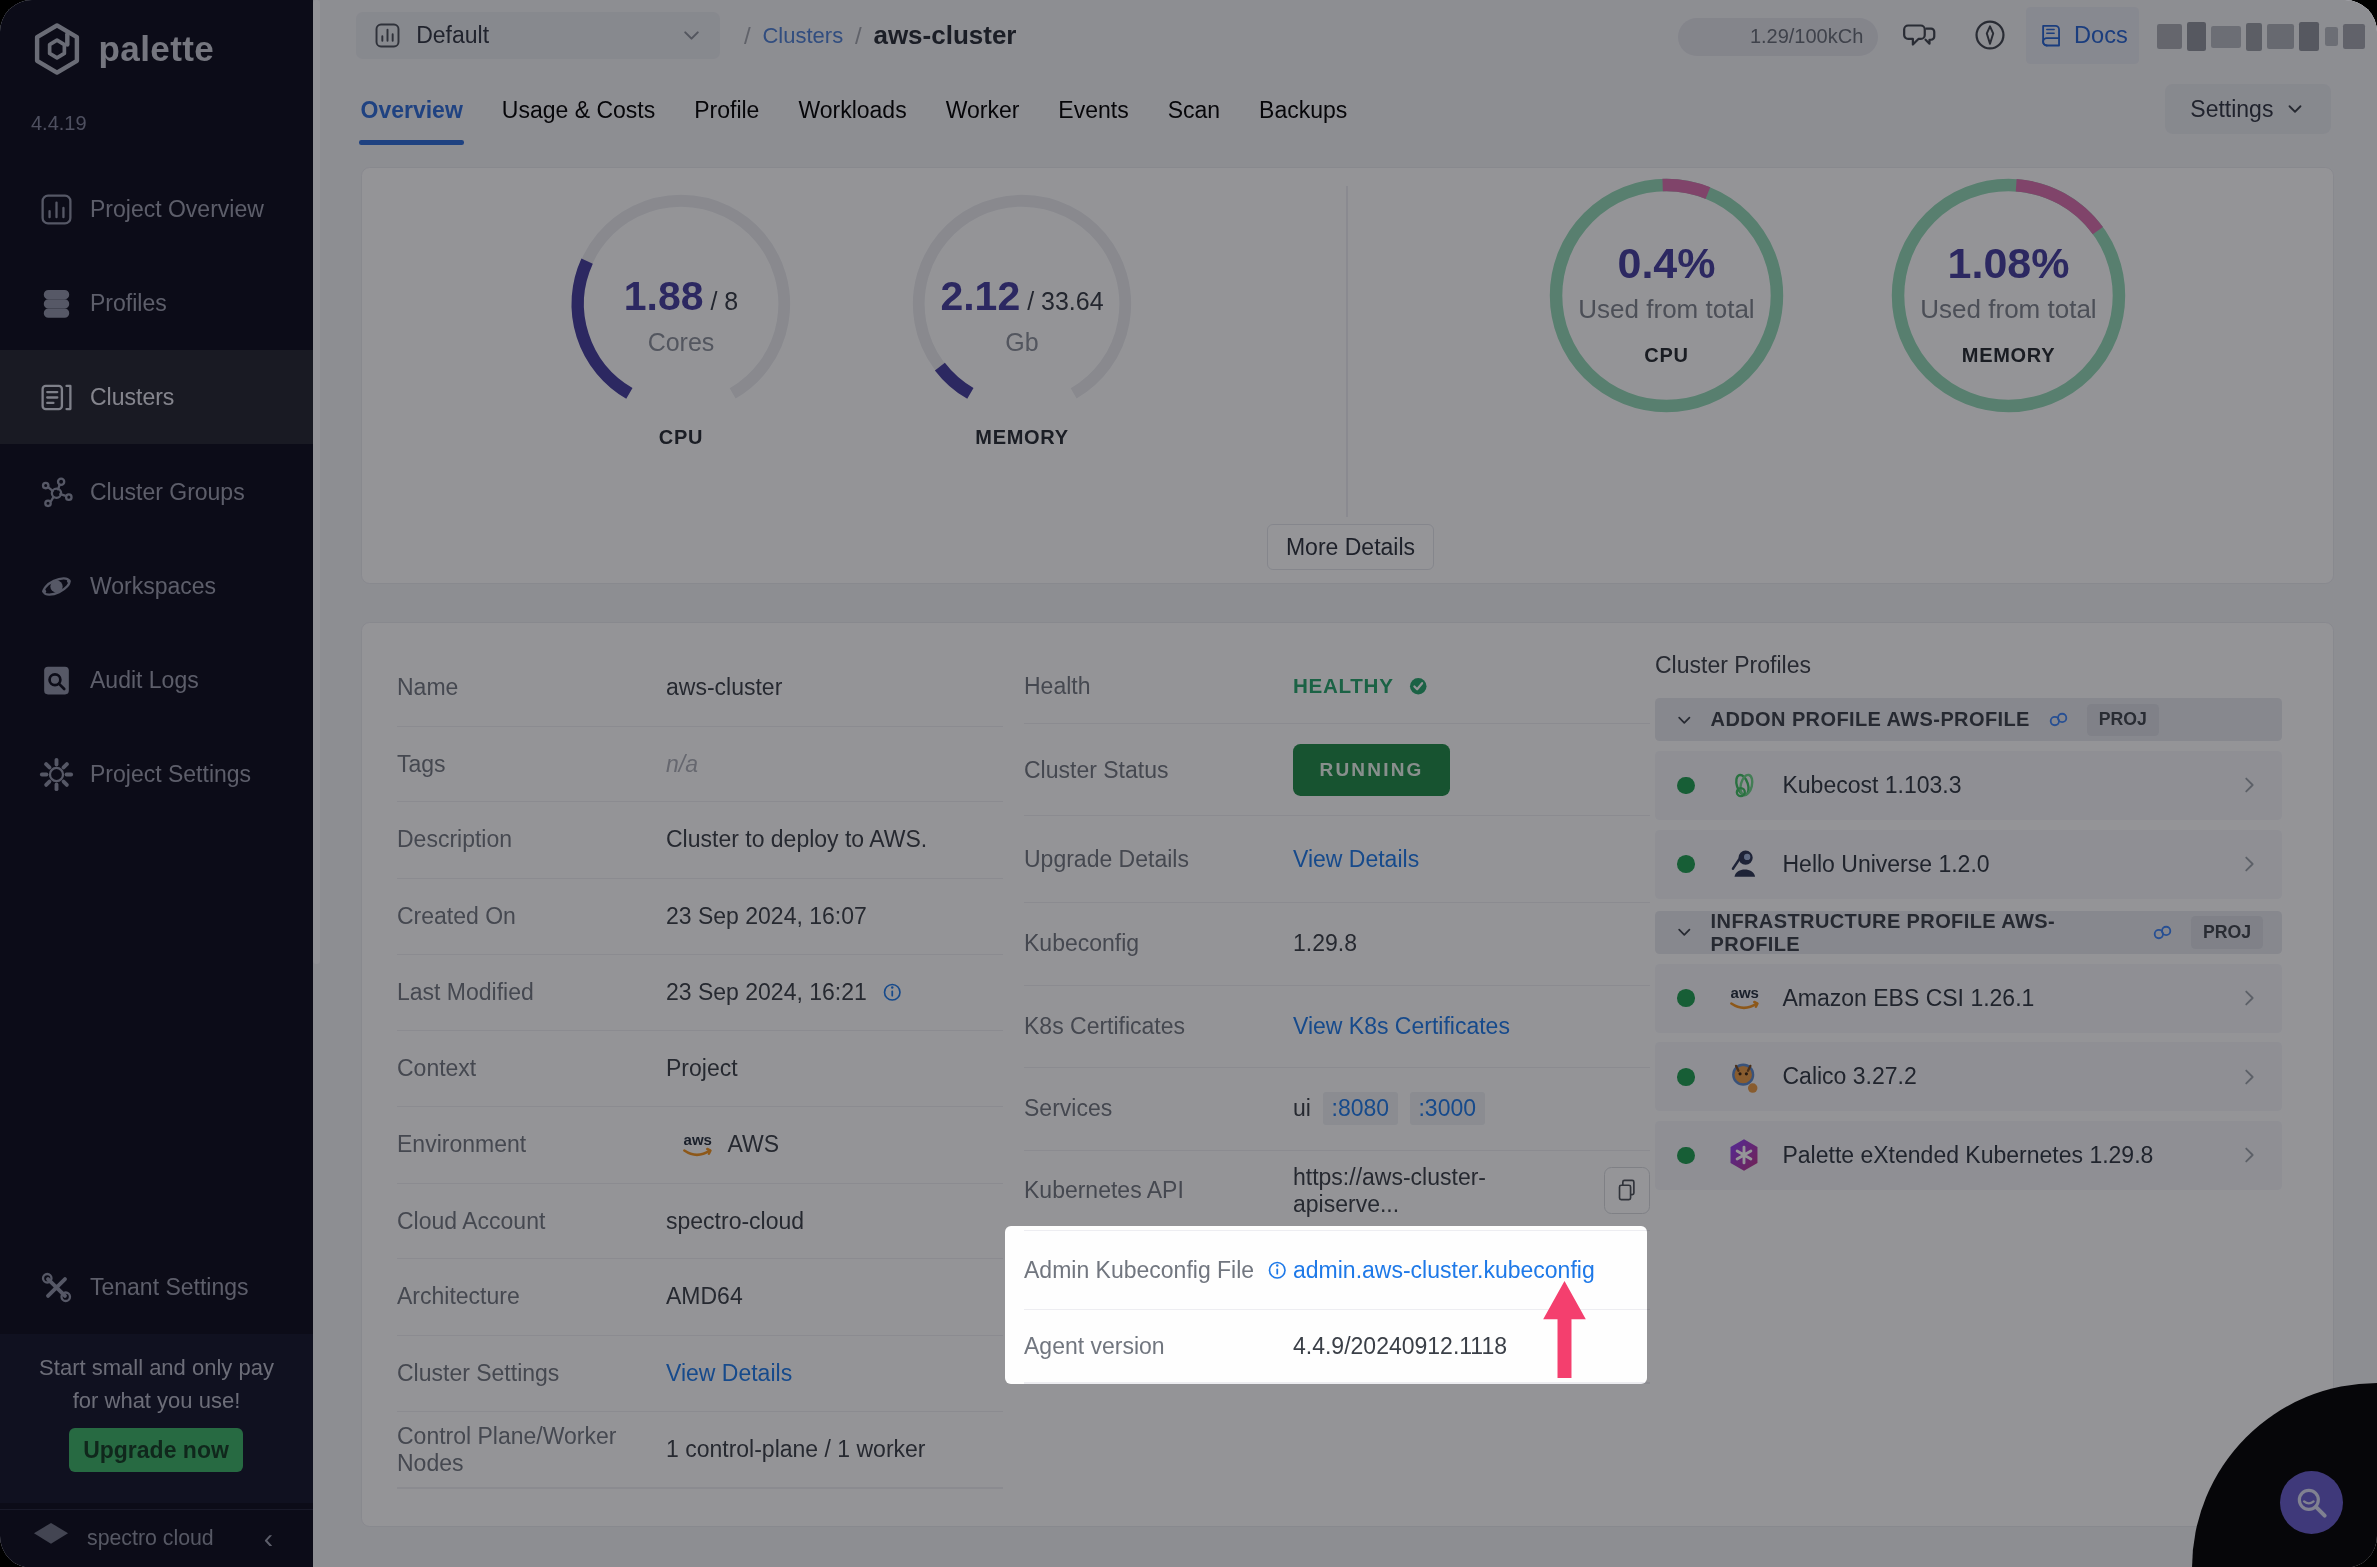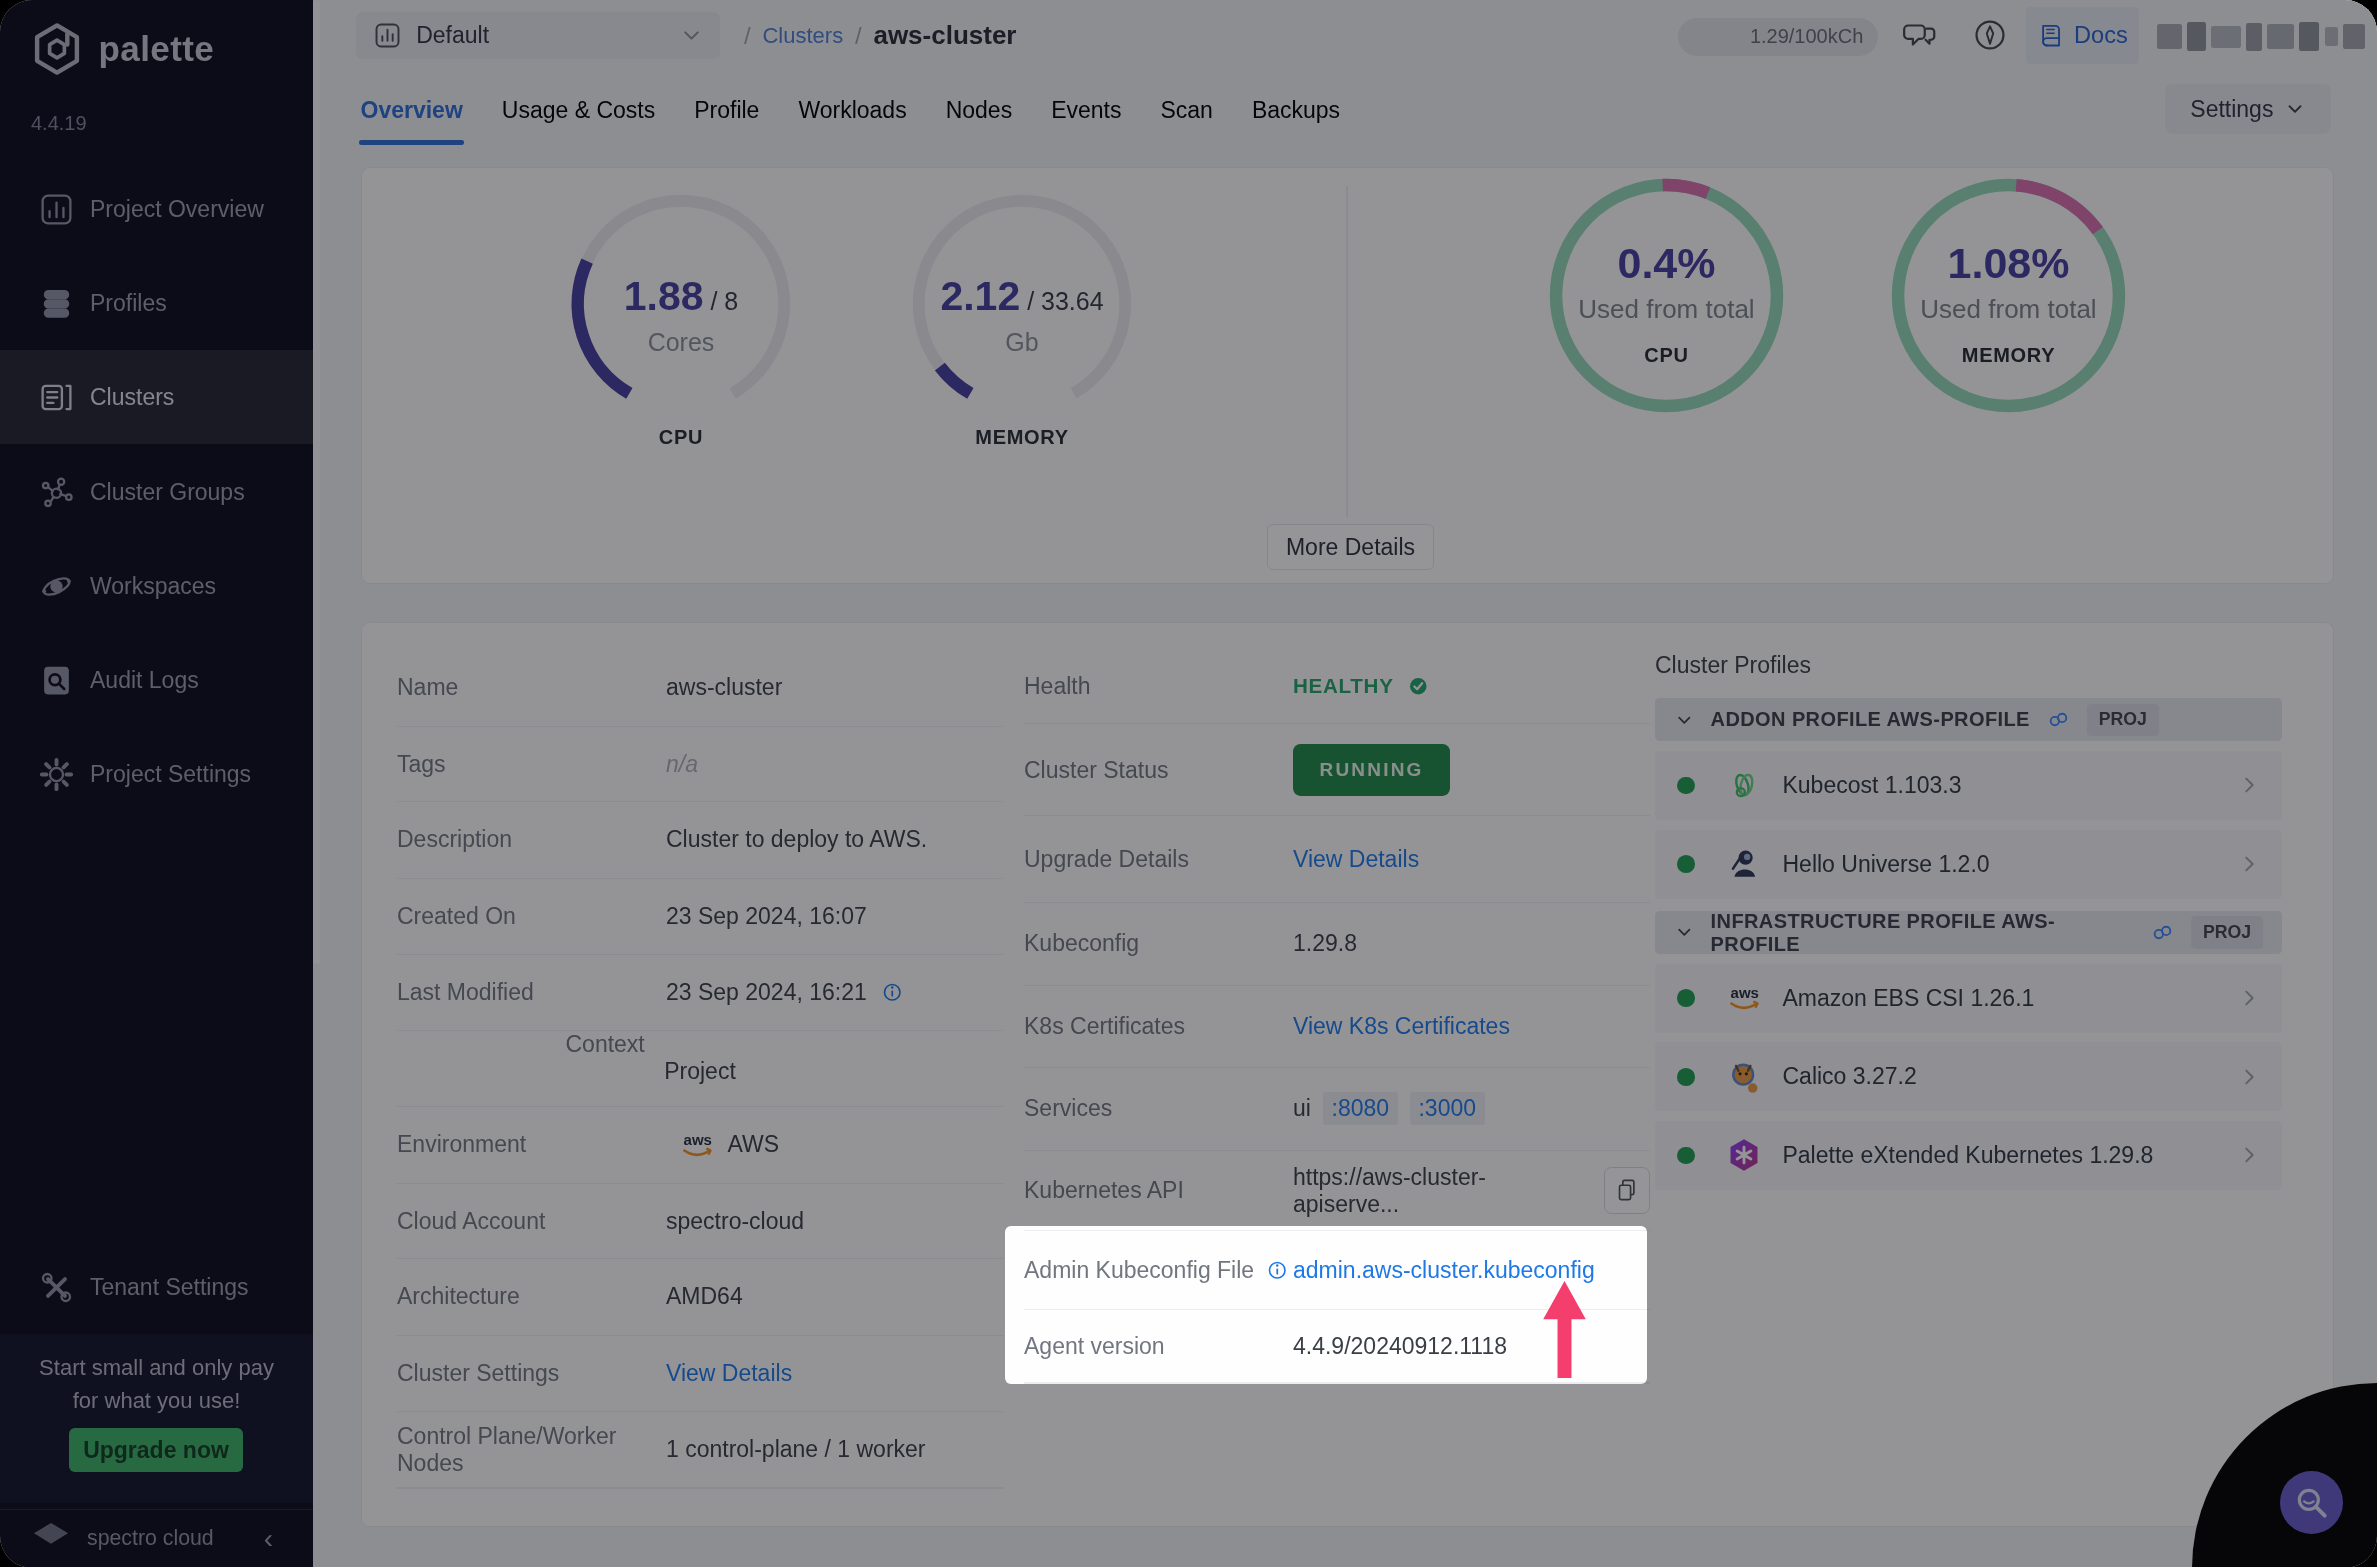--- a/index.html
+++ b/index.html
@@ -269,21 +269,21 @@
           <i style="width: 22px; height: 25px; background: rgb(162, 165, 173);"></i>
         </div>
     </header>
 
     <div id="tabbar">
       <div id="tabs">
           <div class="tab active">Overview</div>
           <div class="tab">Usage &amp; Costs</div>
           <div class="tab">Profile</div>
           <div class="tab">Workloads</div>
-          <div class="tab">Nodes</div>
+          <div class="tab">Worker</div>
           <div class="tab">Events</div>
           <div class="tab">Scan</div>
           <div class="tab">Backups</div>
         </div>
       <button id="settings-btn">
         <span>Settings</span>
         <span class="sch"><svg viewBox="0 0 48 48" width="100%" height="100%" fill="none" stroke="currentColor" stroke-width="3" stroke-linecap="round" stroke-linejoin="round">
               <path d="M12 18l12 12 12-12" stroke-width="4"></path>
             </svg></span>
       </button>
@@ -356,21 +356,21 @@
             </span>
             <span class="d-val">
               <span>23 Sep 2024, 16:21</span>
               <span class="iinfo"><svg viewBox="0 0 48 48" width="100%" height="100%" fill="none" stroke="currentColor" stroke-width="3" stroke-linecap="round" stroke-linejoin="round">
                   <circle cx="24" cy="24" r="14" stroke="#1e79e8"></circle>
                   <rect x="22.4" y="21" width="3.2" height="11" rx="1.5" fill="#1e79e8" stroke="none"></rect>
                   <circle cx="24" cy="15.5" r="2.2" fill="#1e79e8" stroke="none"></circle>
                 </svg></span>
             </span>
           </div>
-          <div class="drow divided" style="top: 381px; height: 76px; flex-direction: column;">
+          <div class="drow divided" style="top: 381px; height: 76px;">
             <span class="d-label">
               <span>Context</span>
             </span>
             <span class="d-val">Project</span>
           </div>
           <div class="drow divided" style="top: 457px; height: 76px;">
             <span class="d-label">
               <span>Environment</span>
             </span>
             <span class="d-val">

